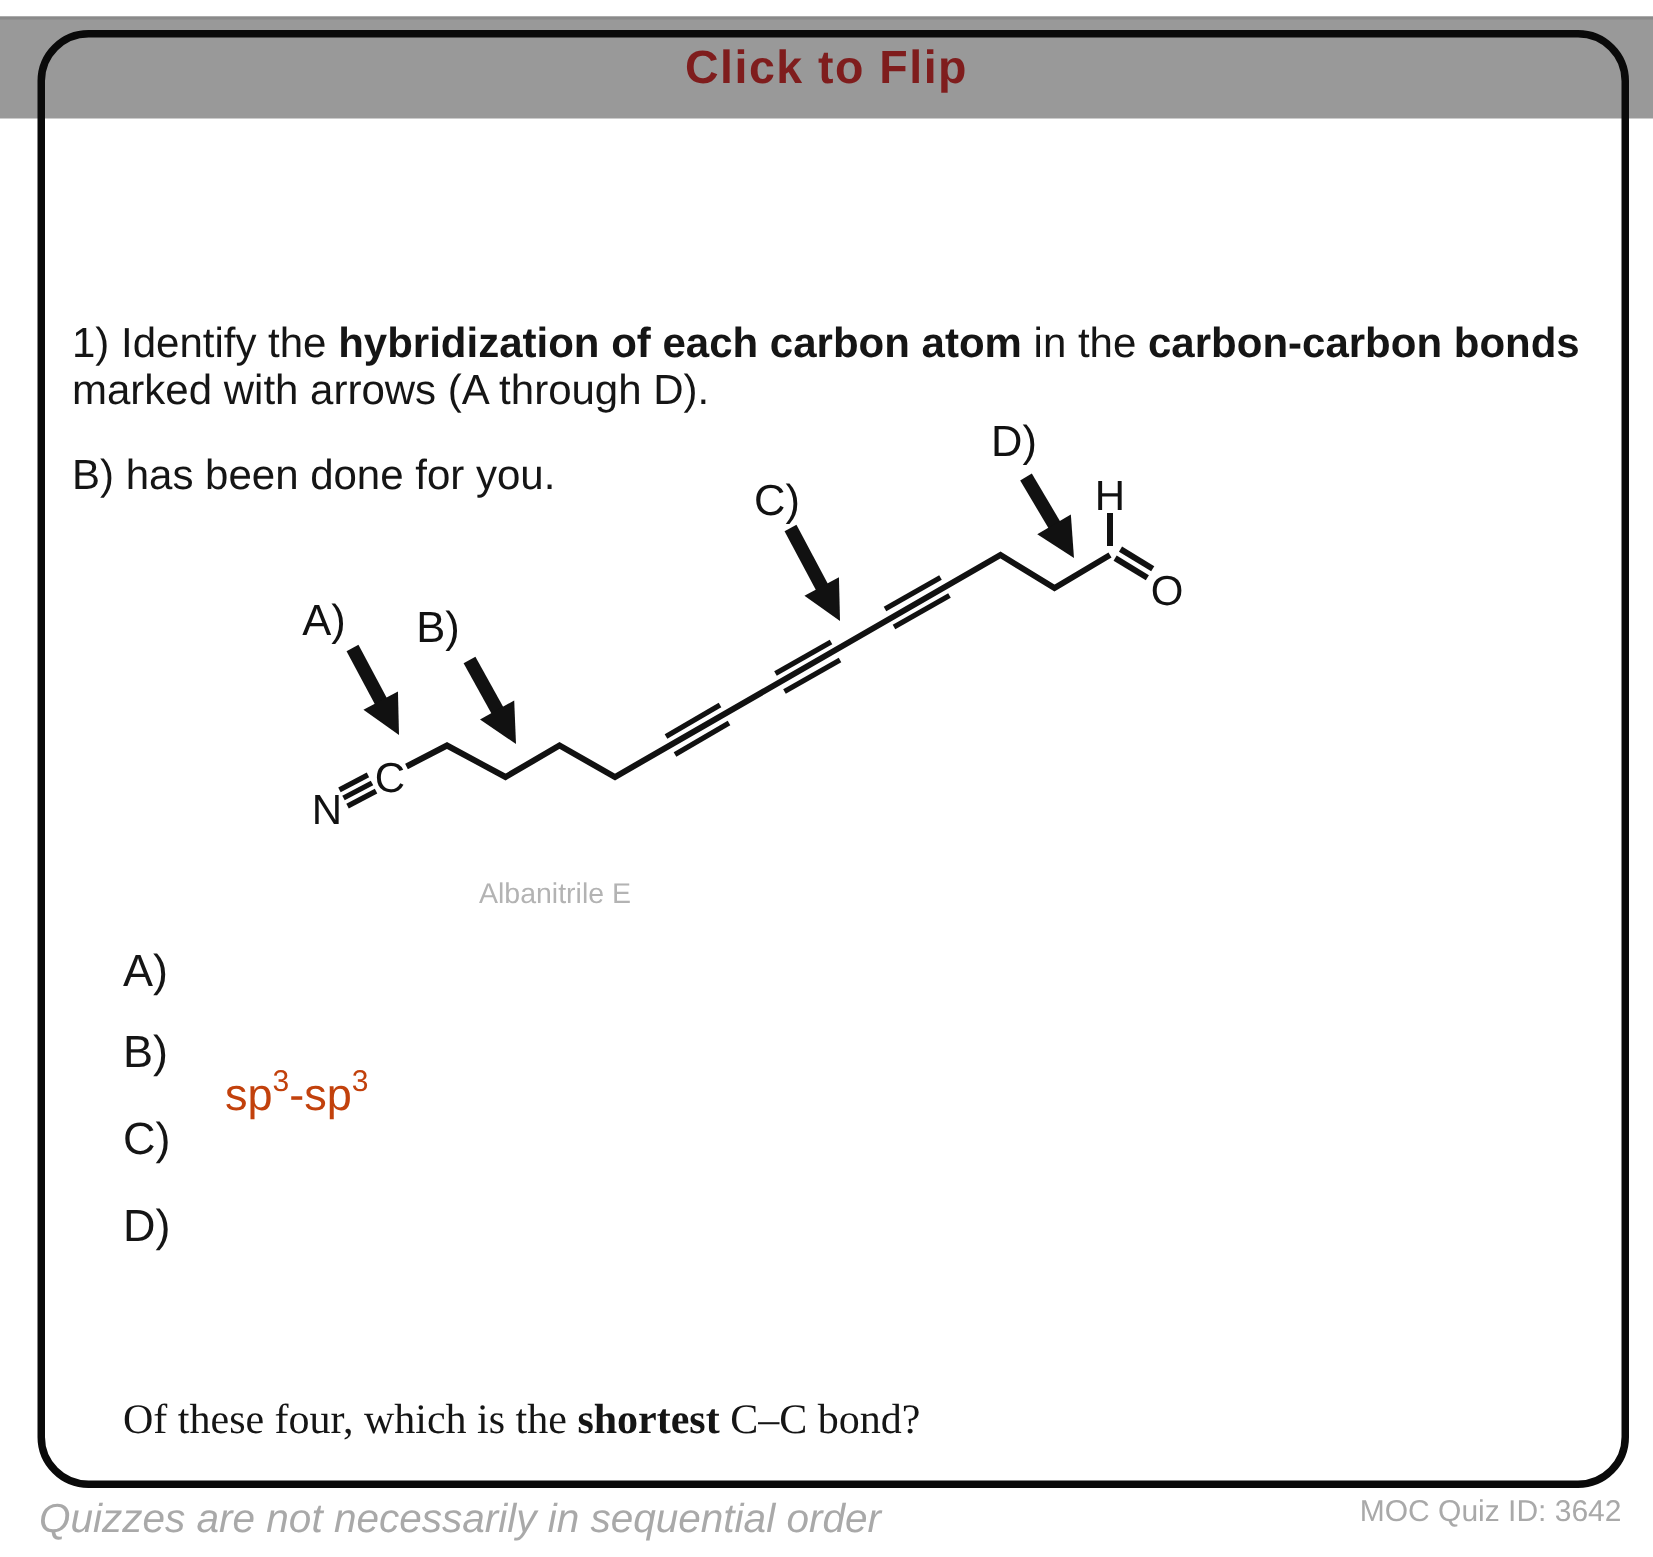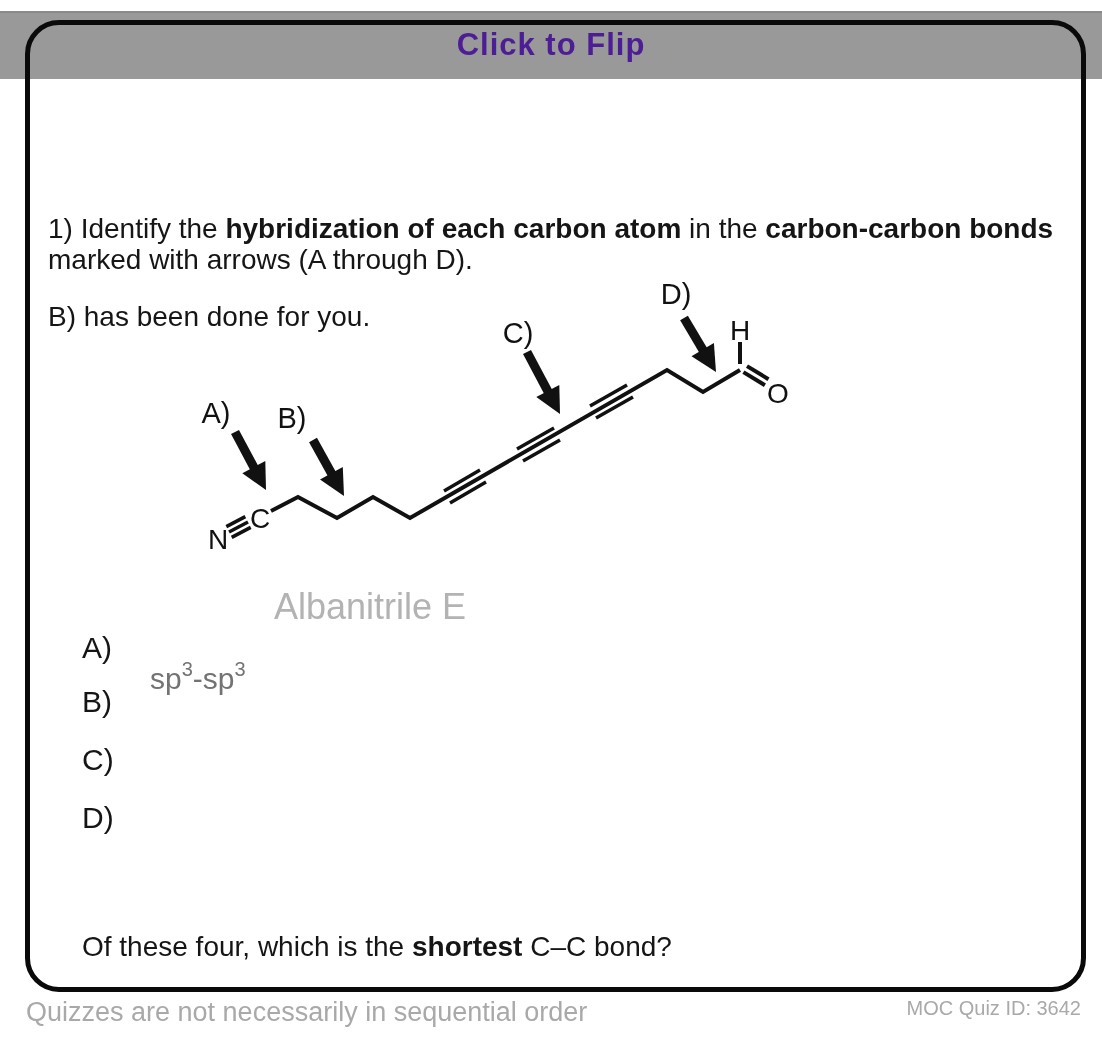--- a/index.html
+++ b/index.html
@@ -15,21 +15,21 @@
     position: absolute; left: 0; top: 11px;
     width: 1102px; height: 66px;
     background: #999999;
     border-top: 2px solid #8a8a8a;
     z-index: 1;
   }
   .flip-bar .flip-title {
     display: block; width: 100%;
     text-align: center;
     line-height: 64px;
-    color: #4c1d95;
+    color: #7f1d1d;
     font-size: 31px;
     font-weight: 600;
     letter-spacing: 1px;
   }
   .flashcard {
     position: absolute; left: 25px; top: 20px;
     width: 1051px; height: 962px;
     border: 5px solid #0a0a0a;
     border-radius: 34px;
     background: transparent;
@@ -37,34 +37,34 @@
   }
   .content { position: absolute; left: 0; top: 0; width: 1102px; height: 912px; z-index: 3; }
   .textline { position: absolute; white-space: nowrap; font-size: 28px; line-height: 31px; color: #151515; }
   .b { font-weight: 700; }
   .q1-l1 { left: 48px; top: 213px; }
   .q1-l2 { left: 48px; top: 244px; }
   .q1-note { left: 48px; top: 301px; }
   .mol-svg { position: absolute; left: 185px; top: 272px; width: 630px; height: 310px; }
   .mol-name {
     position: absolute; left: 250px; top: 586px; width: 240px;
-    text-align: center; font-size: 36px; color: #b3b3b3;
+    text-align: center; font-size: 19px; color: #b3b3b3;
   }
   .ans-label { position: absolute; left: 82px; font-size: 30px; color: #151515; }
   .ans-a { top: 631px; }
   .ans-b { top: 685px; }
   .ans-c { top: 743px; }
   .ans-d { top: 801px; }
-  .ans-value { position: absolute; left: 150px; top: 660px; font-size: 30px; color: #737373; }
+  .ans-value { position: absolute; left: 150px; top: 712px; font-size: 30px; color: #c2410c; }
   .ans-value sup { font-size: 20px; position: relative; top: -2px; }
   .q2-l1 { left: 65px; top: 877px; }
-  .q2-l2 { left: 82px; top: 931px; }
+  .q2-l2 { left: 82px; top: 931px; font-family: Liberation Serif, serif; }
   .footer-left {
     position: absolute; left: 26px; top: 997px;
-    font-size: 27px; color: #a9a9a9; white-space: nowrap;
+    font-size: 27px; font-style: italic; color: #a9a9a9; white-space: nowrap;
   }
   .footer-right {
     position: absolute; right: 21px; top: 997px;
     font-size: 20px; color: #a9a9a9; white-space: nowrap;
   }
   svg text { font-family: "Liberation Sans", sans-serif; fill: #111111; }
   .atom-label { font-size: 28px; }
   .arrow-label { font-size: 29px; }
 </style>
 </head>

